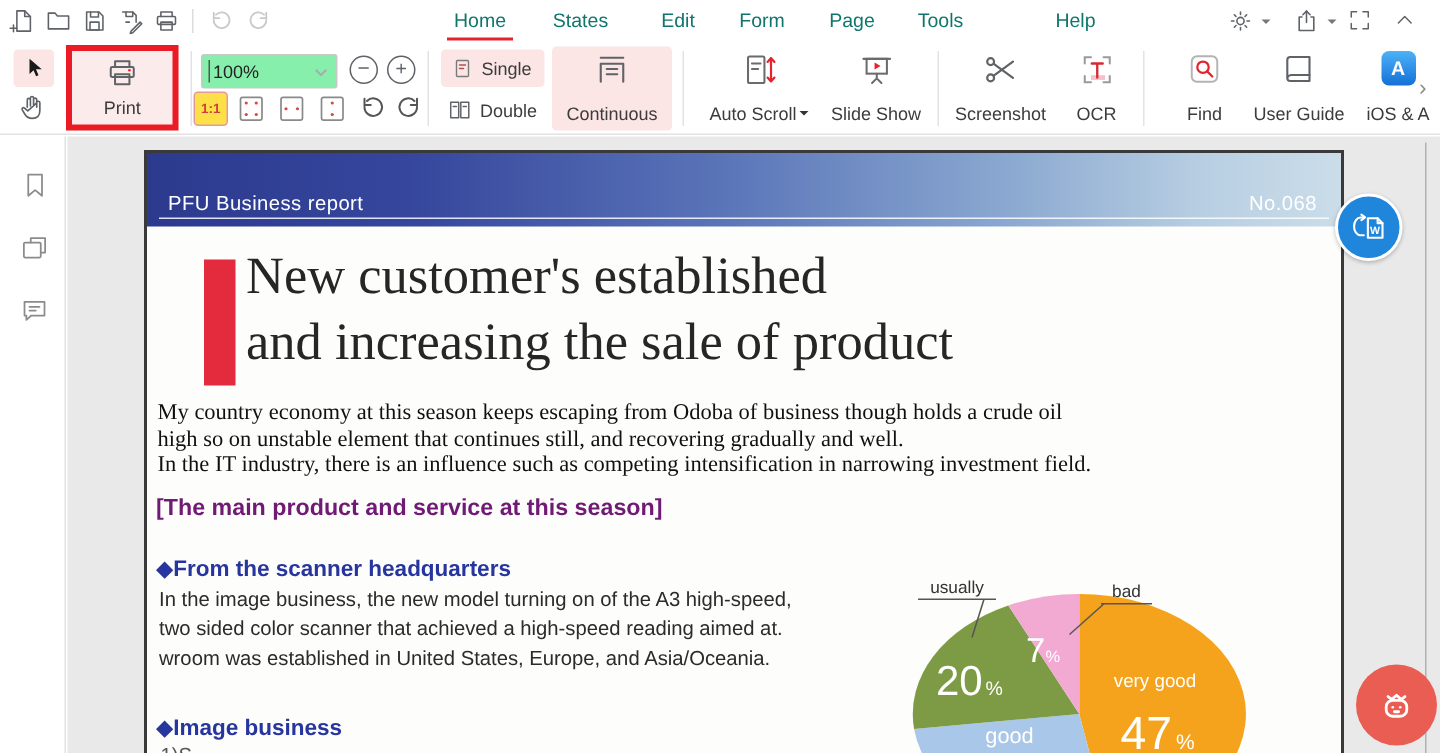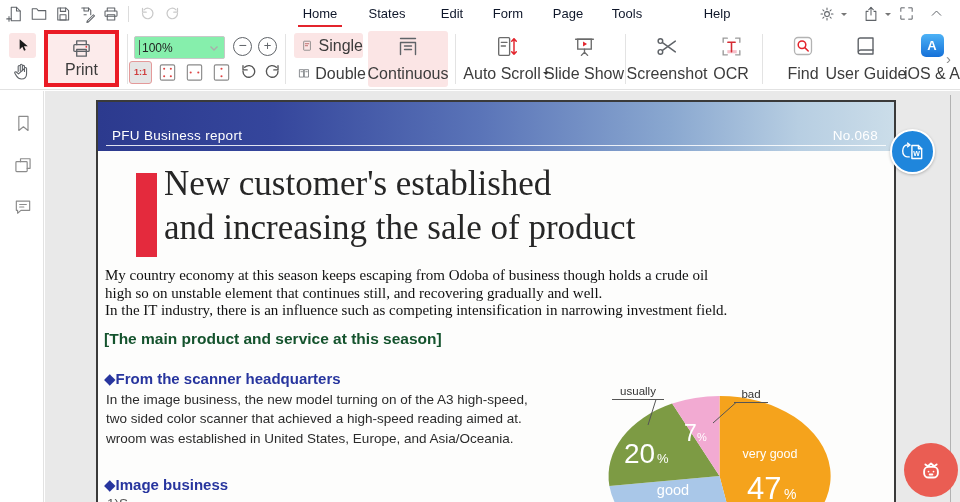--- a/index.html
+++ b/index.html
@@ -7,35 +7,35 @@
               font-family:"Liberation Sans","DejaVu Sans",sans-serif; }
   .app { position:relative; width:960px; height:502px; }
   svg { display:block; }
   .ic { stroke:#5f6368; fill:none; stroke-width:1.4; stroke-linecap:round; stroke-linejoin:round; }
   .abs { position:absolute; }
 
   
   .menubar { position:absolute; left:0; top:0; width:960px; height:28px; background:#fff; }
   .mb-btn { position:absolute; top:5px; width:18px; height:18px; cursor:pointer; }
   .mb-div { position:absolute; top:6px; width:1px; height:16px; background:#dcdcdc; }
-  .tab { position:absolute; top:0; height:27px; line-height:27px; font-size:13px; color:#0f172a;
+  .tab { position:absolute; top:0; height:27px; line-height:27px; font-size:13px; color:#0f766e;
          text-align:center; cursor:pointer; }
   .tab.active { border-bottom:2px solid #e3242c; font-weight:500; }
   .caret { display:inline-block; width:0; height:0; border:3.5px solid transparent;
            border-top-color:#777; margin-left:2px; vertical-align:middle; }
 
   
   .toolbar { position:absolute; left:0; top:28px; width:960px; height:62px; background:#fff;
              border-bottom:1px solid #e2e2e2; }
   .tb-div { position:absolute; top:6px; width:1px; height:50px; background:#e3e3e3; }
   .pinkbg { background:#fbe5e5; border-radius:3px; }
   .tb-big { position:absolute; top:3px; height:56px; display:flex; flex-direction:column;
             align-items:center; justify-content:space-between; padding:3px 2px 4px;
             font-size:12px; color:#3c3c3c; cursor:pointer; }
-  .tb-lbl { font-size:16px; color:#3c3c3c; white-space:nowrap; }
+  .tb-lbl { font-size:12px; color:#3c3c3c; white-space:nowrap; }
 
   
   .sidebar { position:absolute; left:0; top:91px; width:44px; height:411px; background:#fff;
              border-right:1px solid #e2e2e2; }
   .sb-ic { position:absolute; left:13px; width:20px; height:20px; cursor:pointer; }
 
   
   .doc-area { position:absolute; left:45px; top:91px; width:915px; height:411px; background:#e9e9e9; }
   .page { position:absolute; left:51px; top:9px; width:800px; height:560px; background:#fdfdfc;
           border:2px solid #3a3a3a; border-bottom:none; }
@@ -43,21 +43,21 @@
             background:linear-gradient(90deg,#2c3a8e 0%,#35469c 22%,#5a74b8 48%,#8aa8d0 72%,#b7cee2 88%,#cbdde9 100%);
             display:flex; align-items:flex-end; justify-content:space-between;
             padding:0 16px 8px 14px; color:#fff; font-size:13.5px; letter-spacing:.3px; }
   .banner::after { content:""; position:absolute; left:8px; right:8px; bottom:5px; height:1px;
                    background:rgba(255,255,255,.85); }
   .redbar { position:absolute; left:38px; top:71px; width:21px; height:84px; background:#e42a3d; }
   .doctitle { position:absolute; left:66px; top:60px; font-family:"Liberation Serif","DejaVu Serif",serif;
               font-size:35px; line-height:44px; color:#262626; white-space:nowrap; }
   .intro { position:absolute; left:7px; top:165px; font-family:"Liberation Serif","DejaVu Serif",serif;
            font-size:15px; line-height:17.6px; color:#101010; white-space:nowrap; }
-  .secthead { position:absolute; left:6px; top:228px; font-size:15.5px; font-weight:bold; color:#14532d; }
+  .secthead { position:absolute; left:6px; top:228px; font-size:15.5px; font-weight:bold; color:#701a75; }
   .bluehead { position:absolute; font-size:15px; font-weight:bold; color:#27359e; white-space:nowrap; }
   .bodysans { position:absolute; left:8px; top:288px; font-size:13.5px; line-height:19.3px;
               color:#2b2b2b; white-space:nowrap; }
 
   
   .float-btn { position:absolute; border-radius:50%; display:flex; align-items:center;
                justify-content:center; cursor:pointer; }
   #word-btn { left:890px; top:129px; width:45px; height:45px; background:#1f86dc; border:2px solid #fff;
               box-shadow:0 1px 3px rgba(0,0,0,.25); }
   #ai-btn { left:904px; top:443px; width:54px; height:54px; background:#ea5d53; }
@@ -183,21 +183,21 @@
     <div class="abs" style="left:134px; top:8px; width:91px; height:23px; border:1px solid #c8c8c8; border-radius:2px; background:#86efac">
       <span style="position:absolute; left:4px; top:3px; width:1px; height:15px; background:#555"></span>
       <span style="position:absolute; left:7px; top:4px; font-size:12px; color:#222">100%</span>
       <svg viewBox="0 0 10 7" width="10" height="7" style="position:absolute; right:5px; top:8px; stroke:#ababab; fill:none; stroke-width:1.3">
           <path d="M1.5 1.5L5 5l3.5-3.5"></path>
         </svg>
       </div>
     <div class="abs" style="left:233px; top:9px; width:19px; height:19px; border:1.3px solid #5f6368; border-radius:50%; text-align:center; line-height:15px; font-size:14px; color:#5f6368">−</div>
     <div class="abs" style="left:258px; top:9px; width:19px; height:19px; border:1.3px solid #5f6368; border-radius:50%; text-align:center; line-height:15px; font-size:13px; color:#5f6368">+</div>
 
-    <div class="abs" style="left:129px; top:33px; width:23px; height:23px; background:#e5e5e5; border:1px solid #e49a9a; border-radius:3px; text-align:center; line-height:21px; font-size:9px; font-weight:bold; color:#cf3d3d"><span>1:1</span></div>
+    <div class="abs" style="left:129px; top:33px; width:23px; height:23px; background:#fde047; border:1px solid #e49a9a; border-radius:3px; text-align:center; line-height:21px; font-size:9px; font-weight:bold; color:#cf3d3d"><span>1:1</span></div>
     <div class="abs" style="left:157px; top:34px">
       <svg viewBox="0 0 22 22" width="21" height="21">
           <rect x="3.5" y="3" width="15" height="16" rx="1.5" fill="none" stroke="#8a8a8a" stroke-width="1.2"></rect>
           <circle cx="7.5" cy="7" r="1.1" fill="#d44"></circle>
           <circle cx="14.5" cy="7" r="1.1" fill="#d44"></circle>
           <circle cx="7.5" cy="15" r="1.1" fill="#d44"></circle>
           <circle cx="14.5" cy="15" r="1.1" fill="#d44"></circle>
         </svg>
       </div>
     <div class="abs" style="left:184px; top:34px">

